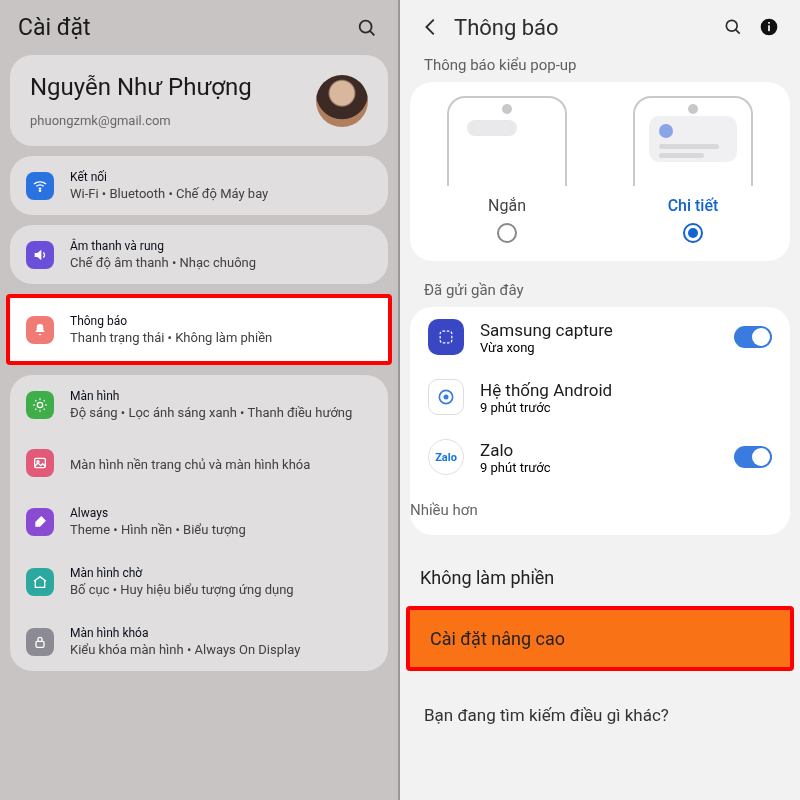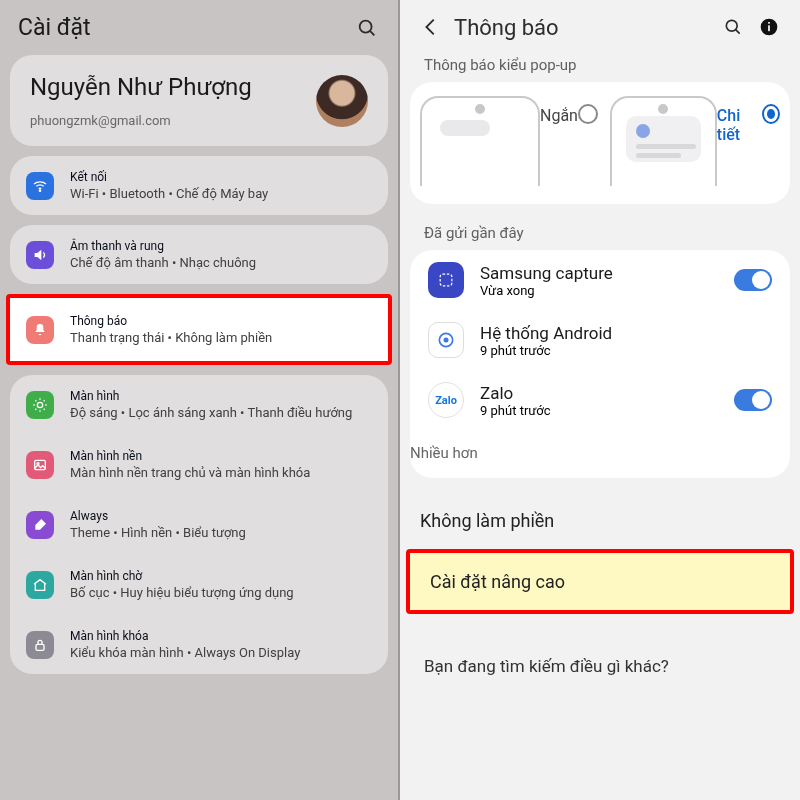--- a/index.html
+++ b/index.html
@@ -32,21 +32,21 @@
   .highlight .row { padding: 16px 16px; }
   .highlight .row-icon { background: #f07b75 !important; }
   
   .ic-blue { background: #2a72e0; } .ic-purple { background: #6b4fd8; } .ic-coral { background: #ef7c73; }
   .ic-green { background: #3fae4a; } .ic-pink { background: #e15a78; } .ic-violet { background: #8a4bd3; }
   .ic-teal { background: #2ca8a0; } .ic-grey { background: #8c8a92; }
   
   .section-label { padding: 8px 24px 8px 24px; font-size: 15px; color: #5f5f5f; }
   .popup-card { background: #fff; margin: 0 10px 12px 10px; border-radius: 22px; padding: 14px 10px 18px 10px; }
   .popup-row { display: flex; gap: 12px; }
-  .popup-opt { flex: 1; display: flex; flex-direction: row; align-items: flex-start; }
+  .popup-opt { flex: 1; display: flex; flex-direction: column; align-items: center; }
   .phone-ill { width: 120px; height: 90px; border: 2px solid #c9c9c9; border-bottom: none; border-radius: 18px 18px 0 0; position: relative; background: #fff; overflow: hidden; }
   .phone-ill .notch { width: 10px; height: 10px; background: #c8c8c8; border-radius: 50%; position: absolute; top: 6px; left: 50%; transform: translateX(-50%); }
   .phone-ill .pill { position: absolute; top: 22px; left: 18px; width: 50px; height: 16px; border-radius: 10px; background: #e9e9ec; }
   .phone-ill.detail .card-ill { position: absolute; top: 18px; left: 14px; right: 14px; height: 46px; border-radius: 10px; background: #f0f0f2; }
   .phone-ill.detail .dot { position: absolute; top: 26px; left: 24px; width: 14px; height: 14px; border-radius: 50%; background: #8aa5e6; }
   .phone-ill.detail .l1 { position: absolute; top: 46px; left: 24px; width: 60px; height: 5px; background: #d8d8db; border-radius: 3px;}
   .phone-ill.detail .l2 { position: absolute; top: 55px; left: 24px; width: 45px; height: 5px; background: #d8d8db; border-radius: 3px;}
   .opt-label { margin-top: 10px; font-size: 16px; color: #444; }
   .opt-label.active { color: #1264d1; font-weight: 500; }
   .radio { margin-top: 8px; width: 20px; height: 20px; border: 2px solid #888; border-radius: 50%; position: relative; }
@@ -58,21 +58,21 @@
   .app-icon.samsung { background:#3947c4; }
   .app-icon.android { background:#fff; border:1px solid #ddd; }
   .app-icon.zalo { background:#fff; border:1px solid #e0e0e0; color:#1476e6; font-weight:700; border-radius:50%; font-size:11px;}
   .app-title { font-size: 17px; color:#1b1b1b; }
   .app-sub { font-size: 13px; color:#000000; }
   .toggle { width: 38px; height: 22px; border-radius: 12px; background:#3a7be0; position:relative; }
   .toggle::after { content:""; position:absolute; right:2px; top:2px; width:18px; height:18px; background:#fff; border-radius:50%; }
   .more { padding: 14px 0 16px 0; font-size:15px; color:#666; }
   .plain-item { padding: 18px 20px; font-size: 18px; color:#222; border-top:1px solid #e2e2e2; }
   .plain-item:first-child { border-top:none; }
-  .highlight2 { border:4px solid #ff0000; background:#fef9c3; border-radius:4px; margin:0 6px 20px 6px; }
+  .highlight2 { border:4px solid #ff0000; background:#f97316; border-radius:4px; margin:0 6px 12px 6px; }
   .footer-q { padding: 22px 24px 0 24px; font-size: 17px; color:#333; }
   .right .header .title { font-size: 22px; }
   svg { display:block; }
 </style>
 </head>
 <body>
 
 <div class="pane left dim">
   <div class="header">
     <div class="title">Cài đặt</div>
@@ -152,21 +152,20 @@
         </div>
         <div class="row">
           <div class="row-icon ic-pink">
             <svg width="16" height="16" viewBox="0 0 24 24" fill="none" stroke="#fff" stroke-width="2">
               <rect x="4" y="5" width="16" height="14" rx="2"></rect>
               <circle cx="9" cy="10" r="1.5" fill="#fff"></circle>
               <path d="M4 17l5-5 4 4 3-3 4 4"></path>
             </svg>
           </div>
           <div class="row-body">
-            <div class="row-title">Màn hình nền</div>
             <div class="row-sub">Màn hình nền trang chủ và màn hình khóa</div>
           </div>
         </div>
         <div class="row">
           <div class="row-icon ic-violet">
             <svg width="16" height="16" viewBox="0 0 24 24" fill="#fff">
               <path d="M14 3l7 7-9 9H5v-7z"></path>
             </svg>
           </div>
           <div class="row-body">

